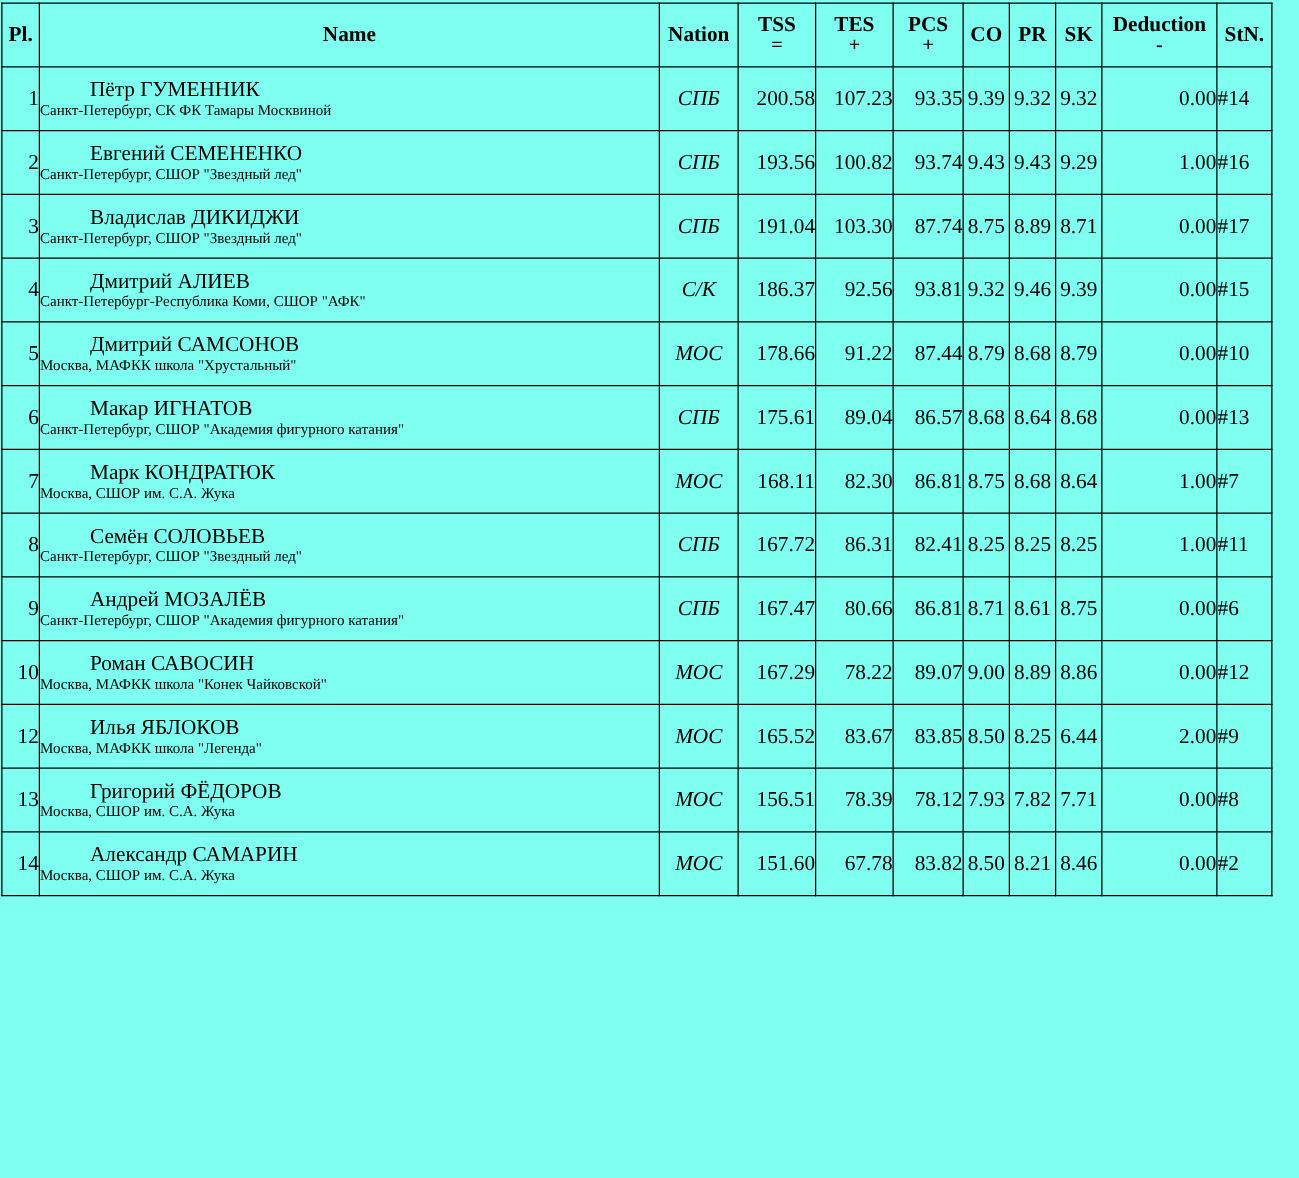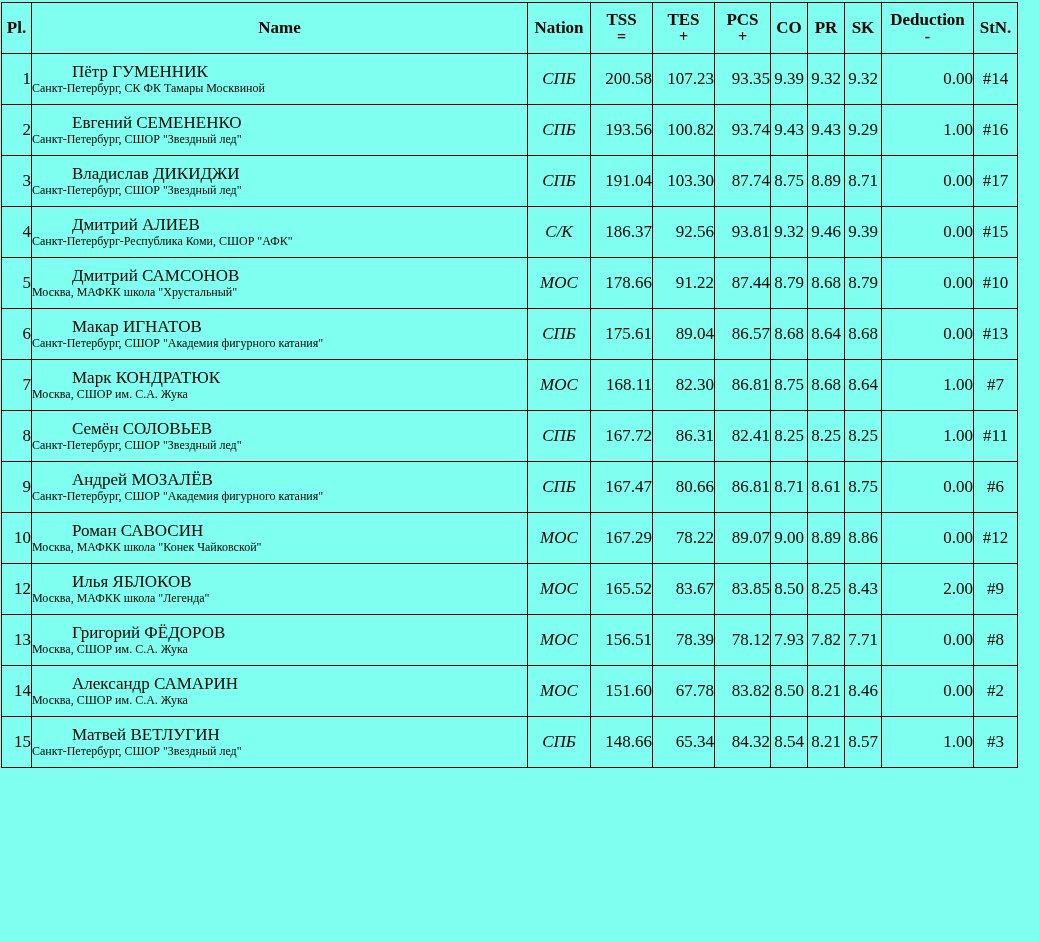--- a/index.html
+++ b/index.html
@@ -87,21 +87,20 @@
     padding-right: 5px;
     vertical-align: middle;
     font-size: 17px;
   }
   td.small {
     text-align: center;
     vertical-align: middle;
     font-size: 17px;
   }
   td.stn {
-    text-align: center;
     vertical-align: middle;
     font-size: 17px;
   }
   tbody tr { height: 51px; }
 </style>
 </head>
 <body>
 
 <table class="results">
   <colgroup>
@@ -310,21 +309,21 @@
         <td class="name">
           <div class="skater">Илья ЯБЛОКОВ</div>
           <div class="club">Москва, МАФКК школа "Легенда"</div>
         </td>
         <td class="nat">МОС</td>
         <td class="num">165.52</td>
         <td class="num">83.67</td>
         <td class="num">83.85</td>
         <td class="small">8.50</td>
         <td class="small">8.25</td>
-        <td class="small">8.43</td>
+        <td class="small">6.44</td>
         <td class="num">2.00</td>
         <td class="stn">#9</td>
       </tr>
       <tr>
         <td class="pl">13</td>
         <td class="name">
           <div class="skater">Григорий ФЁДОРОВ</div>
           <div class="club">Москва, СШОР им. С.А. Жука</div>
         </td>
         <td class="nat">МОС</td>
@@ -346,30 +345,14 @@
         <td class="nat">МОС</td>
         <td class="num">151.60</td>
         <td class="num">67.78</td>
         <td class="num">83.82</td>
         <td class="small">8.50</td>
         <td class="small">8.21</td>
         <td class="small">8.46</td>
         <td class="num">0.00</td>
         <td class="stn">#2</td>
       </tr>
-      <tr>
-        <td class="pl">15</td>
-        <td class="name">
-          <div class="skater">Матвей ВЕТЛУГИН</div>
-          <div class="club">Санкт-Петербург, СШОР "Звездный лед"</div>
-        </td>
-        <td class="nat">СПБ</td>
-        <td class="num">148.66</td>
-        <td class="num">65.34</td>
-        <td class="num">84.32</td>
-        <td class="small">8.54</td>
-        <td class="small">8.21</td>
-        <td class="small">8.57</td>
-        <td class="num">1.00</td>
-        <td class="stn">#3</td>
-      </tr>
     </tbody>
 </table>
 
 </body></html>

